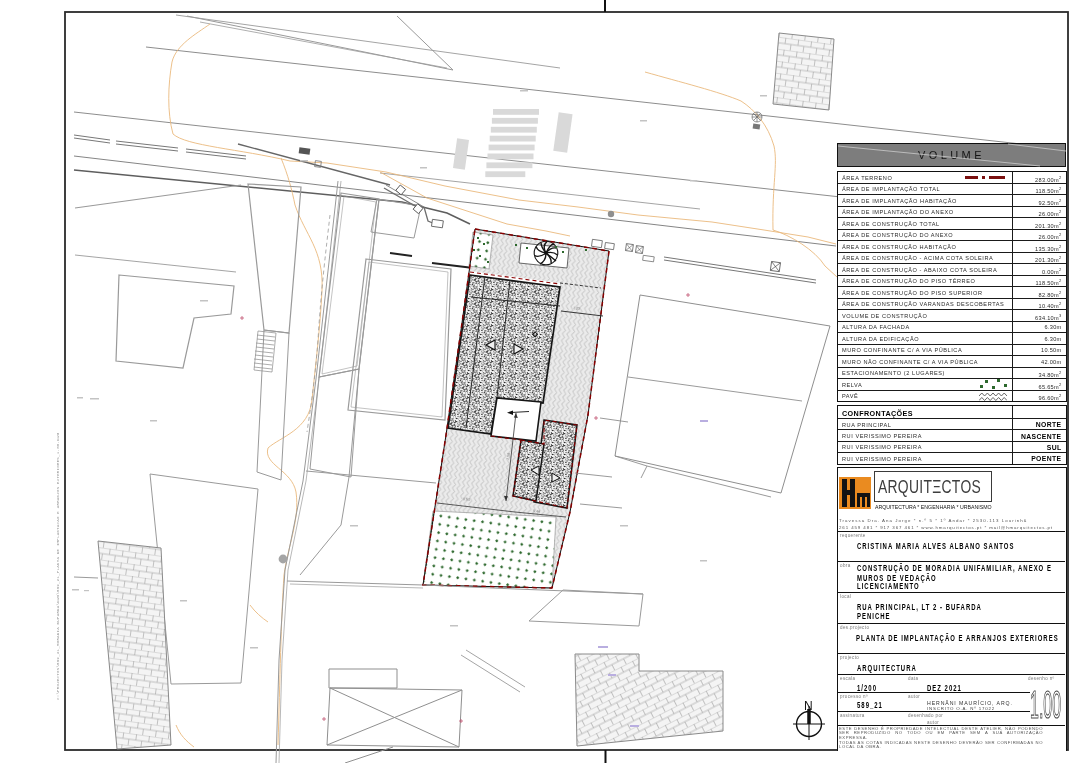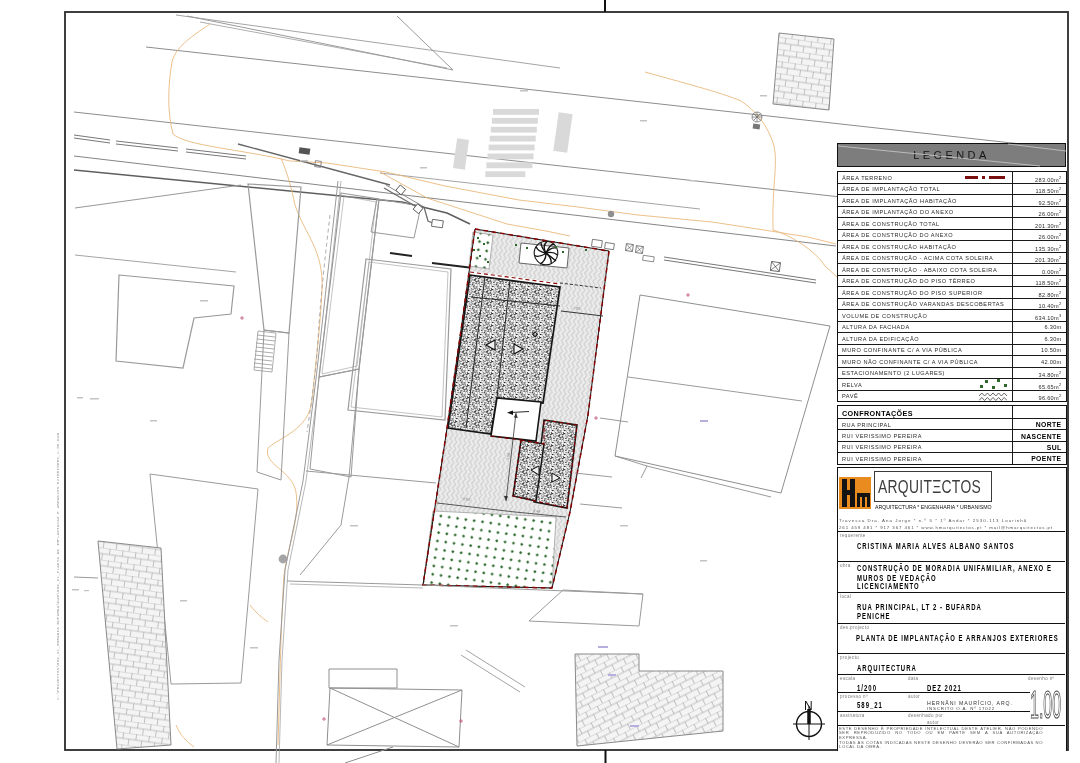--- a/index.html
+++ b/index.html
@@ -418,21 +418,21 @@
         <rect x="84" y="590" width="5" height="1.2"></rect>
         <rect x="77" y="397" width="6" height="1.5"></rect>
 <rect x="690" y="180" width="7" height="1.5"></rect>
         <rect x="760" y="95" width="7" height="1.5"></rect>
 </g>
 
 <text x="59" y="700" font-size="4" fill="#999" transform="rotate(-90 59 700)" letter-spacing="0.3" font-family="Liberation Mono, monospace">C:\PROJECTOS\589_21_MORADIA BUFARDA\DWG\589_21_PLANTA DE IMPLANTACAO E ARRANJOS EXTERIORES_1.00.DWG</text>
 </svg>
 
 <div class="abs" style="left:837px;top:143px;width:227px;height:22px;background:#7d7d7d;border:1px solid #111;"></div>
-<div class="abs" style="left:837px;top:149px;width:229px;text-align:center;font-size:11px;letter-spacing:3.4px;color:#151515;">LEGENDA</div>
+<div class="abs" style="left:837px;top:149px;width:229px;text-align:center;font-size:11px;letter-spacing:3.4px;color:#151515;">VOLUME</div>
 <svg class="abs" style="left:837px;top:143px;" width="229" height="24" viewBox="0 0 229 24">
 <line x1="1" y1="3" x2="203" y2="23" stroke="#cfcfcf" stroke-width="0.9" opacity="0.85"></line>
 <line x1="171" y1="1" x2="229" y2="8" stroke="#cfcfcf" stroke-width="0.9" opacity="0.85"></line>
 </svg>
 
 <div id="legend" class="abs" style="left:837px;top:171px;width:227.5px;border:1.2px solid #111;background:#fff;">
       <div style="position:relative;height:10.5px;border-top:0;font-size:5.6px;color:#2a2a2a;">
         <div class="cell" style="position:absolute;left:0;top:0;bottom:0;width:170px;border-right:1px solid #1a1a1a;padding:2.6px 0 0 4px;letter-spacing:0.55px;">ÁREA TERRENO<span style="position:absolute;right:34px;top:4px;width:13px;height:2.6px;background:#7a0f0f"></span><span style="position:absolute;right:27px;top:4px;width:3px;height:2.6px;background:#7a0f0f"></span><span style="position:absolute;right:7px;top:4px;width:16px;height:2.6px;background:#7a0f0f"></span></div>
         <div class="cell" style="position:absolute;left:175px;right:0;top:0;bottom:0;text-align:right;padding:2.6px 4px 0 0;letter-spacing:0.3px;">283.00m<sup style="font-size:4px">2</sup></div>
       </div>

